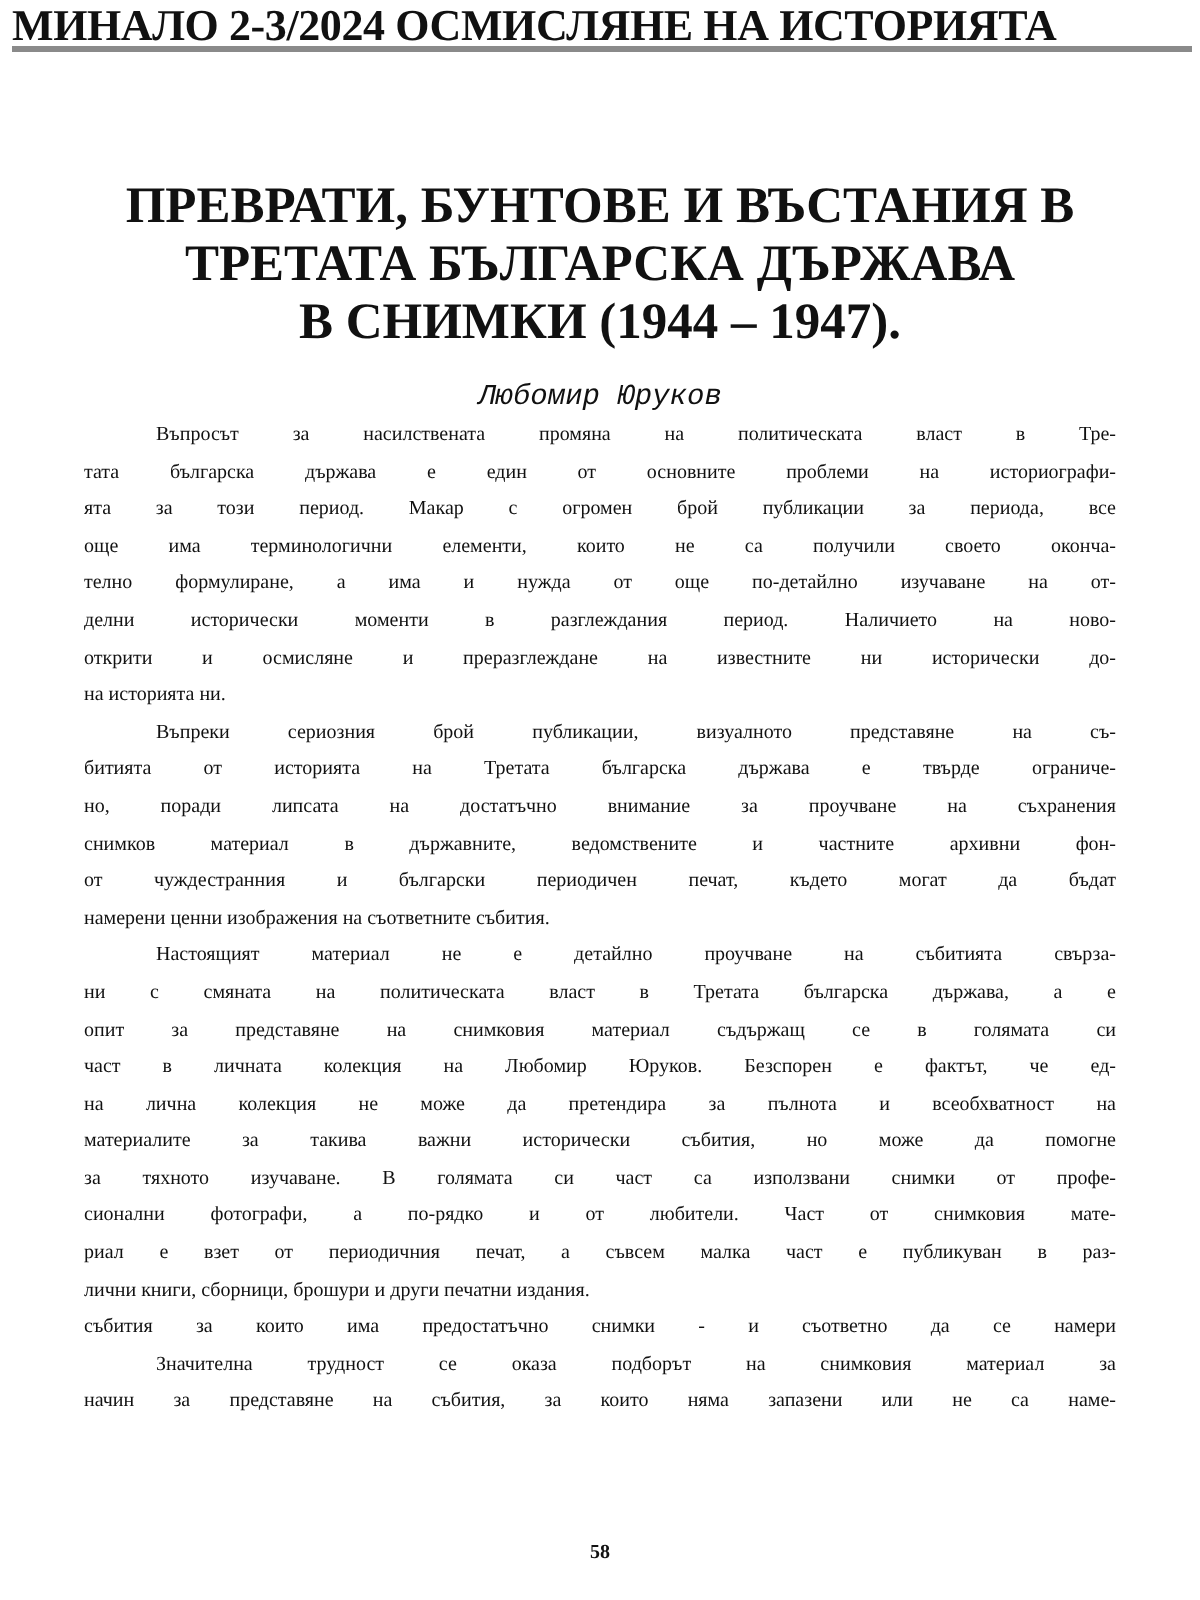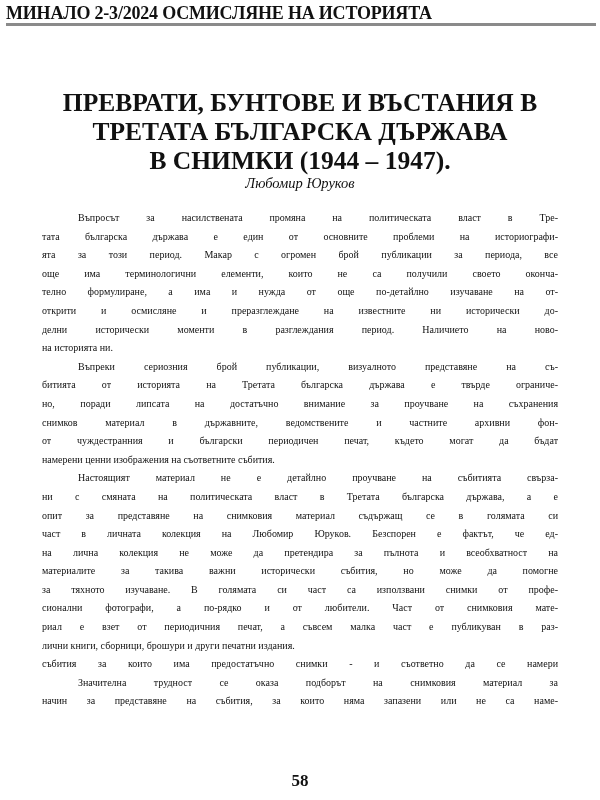--- a/index.html
+++ b/index.html
@@ -2,49 +2,49 @@
 <html><head>
 <meta charset="utf-8">
 <style>
   html, body { margin: 0; padding: 0; background: #ffffff; }
   body {
     width: 600px; height: 800px; overflow: hidden; position: relative;
     font-family: "Liberation Serif", "DejaVu Serif", serif; color: #111;
   }
   .running-header {
     position: absolute; left: 6px; top: 2px; width: 590px;
-    font-weight: bold; font-size: 18px; letter-spacing: -0.2px;
+    font-weight: bold; font-size: 22px; letter-spacing: -0.2px;
     white-space: nowrap; line-height: 22px;
   }
   .header-rule {
     position: absolute; left: 6px; top: 23px; width: 590px; height: 3px;
     background: #8a8a8a;
   }
   .title-block {
     position: absolute; left: 0; top: 88px; width: 600px; text-align: center;
   }
   .title-line {
     font-weight: bold; font-size: 25.5px; line-height: 29px; white-space: nowrap;
   }
   .author {
-    font-style: italic; font-size: 14.5px; line-height: 16px; margin-top: 0;
+    font-style: italic; font-size: 14.5px; line-height: 16px; margin-top: 16px; font-family: Liberation Mono, monospace;
   }
   .body-text {
     position: absolute; left: 42px; top: 209px; width: 516px;
     font-size: 10px; line-height: 18.6px;
   }
   .line {
     display: block; white-space: nowrap; text-align: justify;
     text-align-last: justify; height: 18.6px;
   }
   .line.last { text-align-last: left; }
   .line.indent { padding-left: 36px; }
   .page-number {
     position: absolute; left: 0; top: 771px; width: 600px; text-align: center;
-    font-weight: bold; font-size: 17px;
+    font-weight: bold; font-size: 10px;
   }
 </style>
 </head>
 <body>
 
 <div class="running-header">МИНАЛО  2-3/2024 ОСМИСЛЯНЕ НА ИСТОРИЯТА</div>
 <div class="header-rule"></div>
 
 <div class="title-block">
   <div class="title-line">ПРЕВРАТИ, БУНТОВЕ И ВЪСТАНИЯ В</div>
@@ -53,22 +53,22 @@
   <div class="author">Любомир Юруков</div>
 </div>
 
 <div class="body-text">
   <div>
     <span class="line indent">Въпросът за насилствената промяна на политическата власт в Тре-</span>
     <span class="line">тата българска държава е един от основните проблеми на историографи-</span>
     <span class="line">ята за този период. Макар с огромен брой публикации за периода, все</span>
     <span class="line">още има терминологични елементи, които не са получили своето оконча-</span>
     <span class="line">телно формулиране, а има и нужда от още по-детайлно изучаване на от-</span>
+    <span class="line">делни исторически моменти в разглеждания период. Наличието на ново-</span>
     <span class="line">открити и осмисляне и преразглеждане на известните ни исторически до-</span>
-    <span class="line">делни исторически моменти в разглеждания период. Наличието на ново-</span>
     <span class="line last">на историята ни.</span>
   </div>
   <div>
     <span class="line indent">Въпреки сериозния брой публикации, визуалното представяне на съ-</span>
     <span class="line">битията от историята на Третата българска държава е твърде ограниче-</span>
     <span class="line">но, поради липсата на достатъчно внимание за проучване на съхранения</span>
     <span class="line">снимков материал в държавните, ведомствените и частните архивни фон-</span>
     <span class="line">от чуждестранния и български периодичен печат, където могат да бъдат</span>
     <span class="line last">намерени ценни изображения на съответните събития.</span>
   </div>

